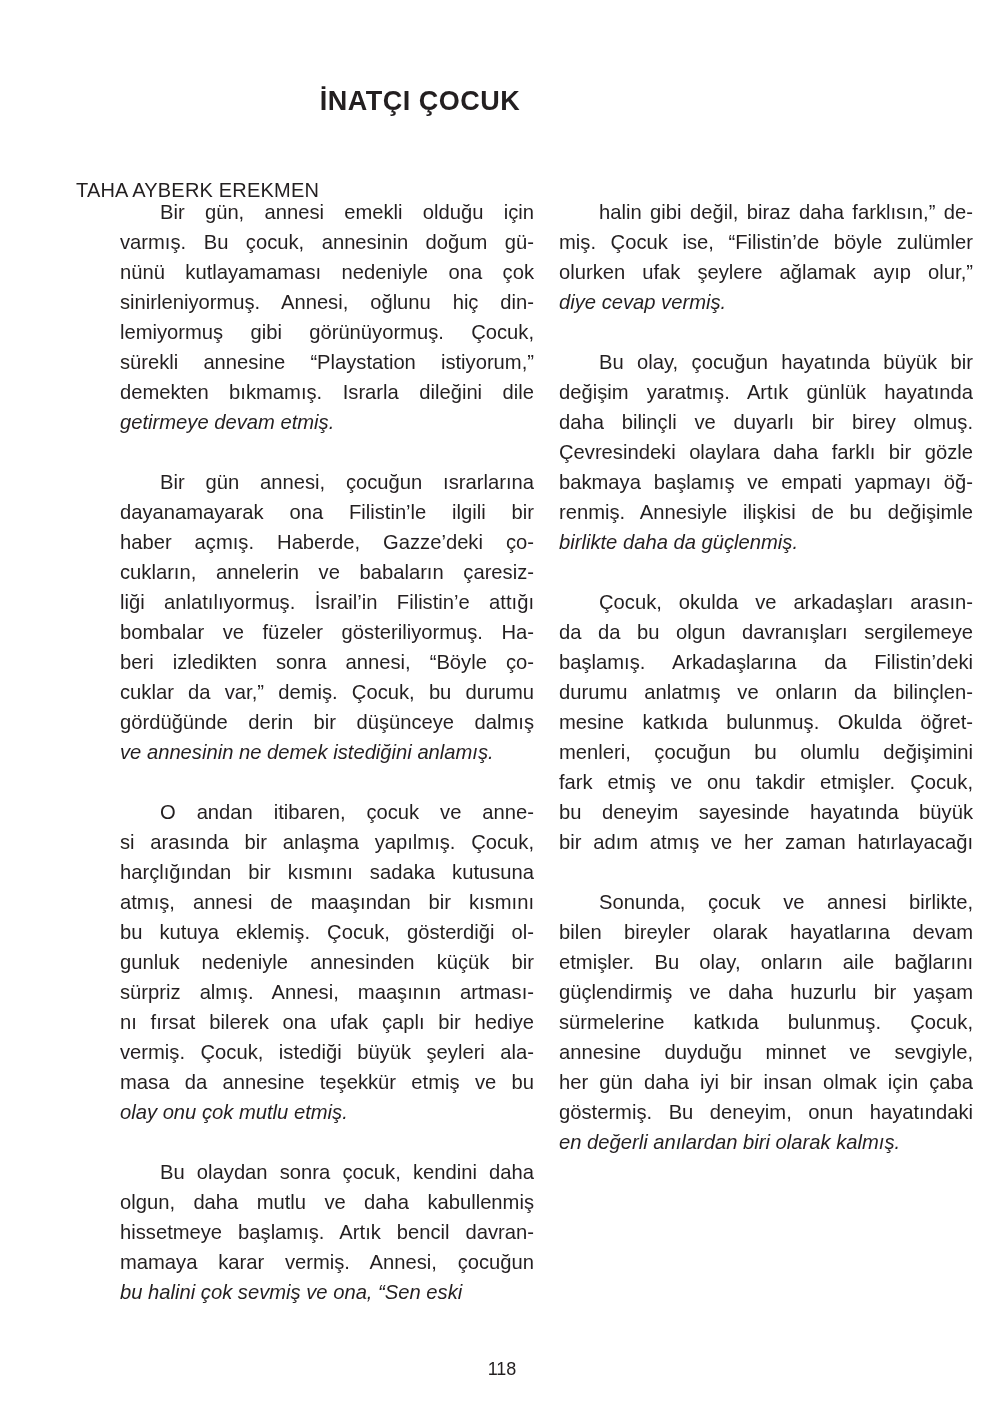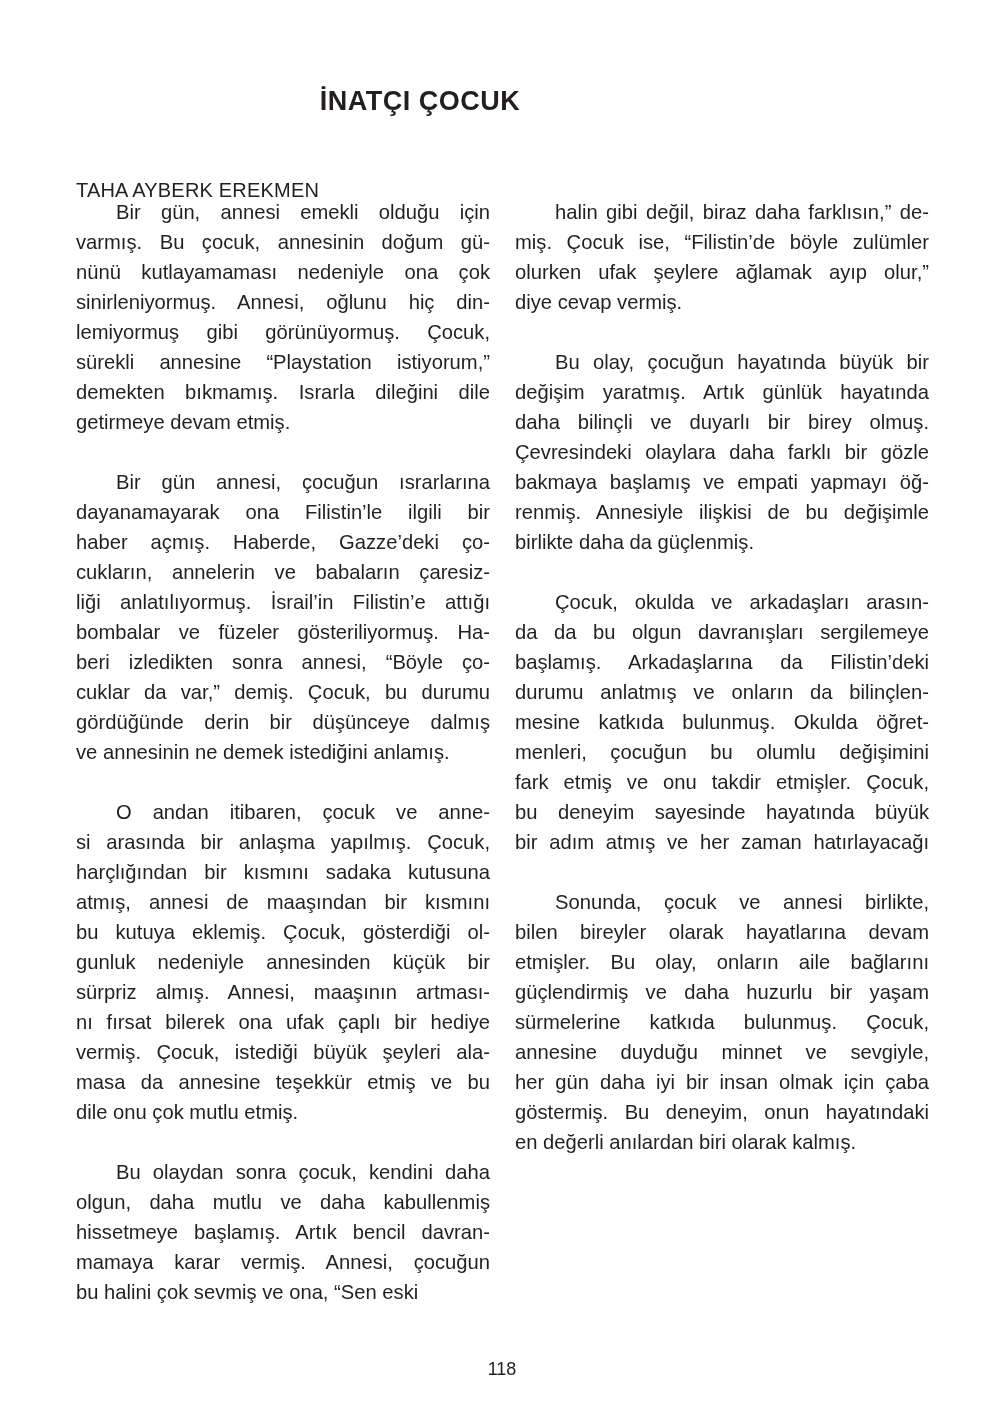--- a/index.html
+++ b/index.html
@@ -33,39 +33,41 @@
       font-size: 20px;
       letter-spacing: 0.2px;
       color: #231f20;
       margin-top: 12px;
     }
     .col {
       position: absolute;
       width: 414px;
       font-size: 20.2px;
       line-height: 30px;
+      margin-left: 44px;
     }
     .col-left {
       left: 76px;
       top: 197px;
     }
     .col-right {
       left: 515px;
       top: 197px;
     }
     .line {
       display: block;
       height: 30px;
       white-space: nowrap;
       text-align: justify;
       text-align-last: justify;
     }
     .line.last {
       text-align: center;
       text-align-last: left;
+      font-style: italic;
     }
     .line.indent {
       padding-left: 40px;
     }
     .gap {
       display: block;
       height: 30px;
     }
     .page-number {
       position: absolute;
@@ -112,21 +114,21 @@
       <span class="line indent">O andan itibaren, çocuk ve anne-</span>
       <span class="line">si arasında bir anlaşma yapılmış. Çocuk,</span>
       <span class="line">harçlığından bir kısmını sadaka kutusuna</span>
       <span class="line">atmış, annesi de maaşından bir kısmını</span>
       <span class="line">bu kutuya eklemiş. Çocuk, gösterdiği ol-</span>
       <span class="line">gunluk nedeniyle annesinden küçük bir</span>
       <span class="line">sürpriz almış. Annesi, maaşının artması-</span>
       <span class="line">nı fırsat bilerek ona ufak çaplı bir hediye</span>
       <span class="line">vermiş. Çocuk, istediği büyük şeyleri ala-</span>
       <span class="line">masa da annesine teşekkür etmiş ve bu</span>
-      <span class="line last">dile onu çok mutlu etmiş.</span>
+      <span class="line last">olay onu çok mutlu etmiş.</span>
     </div>
     <span class="gap"></span>
     <div class="paragraph">
       <span class="line indent">Bu olaydan sonra çocuk, kendini daha</span>
       <span class="line">olgun, daha mutlu ve daha kabullenmiş</span>
       <span class="line">hissetmeye başlamış. Artık bencil davran-</span>
       <span class="line">mamaya karar vermiş. Annesi, çocuğun</span>
       <span class="line last">bu halini çok sevmiş ve ona, “Sen eski</span>
     </div>
   </div>

